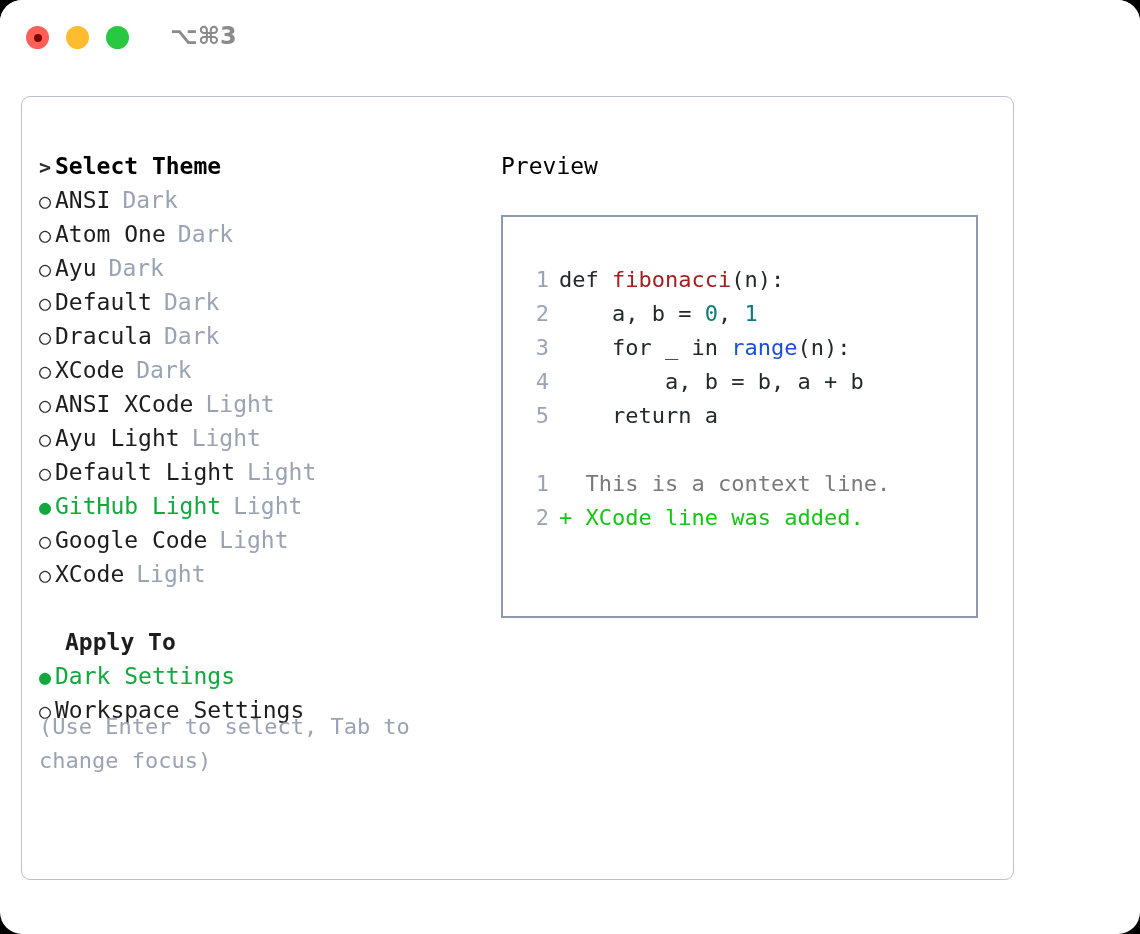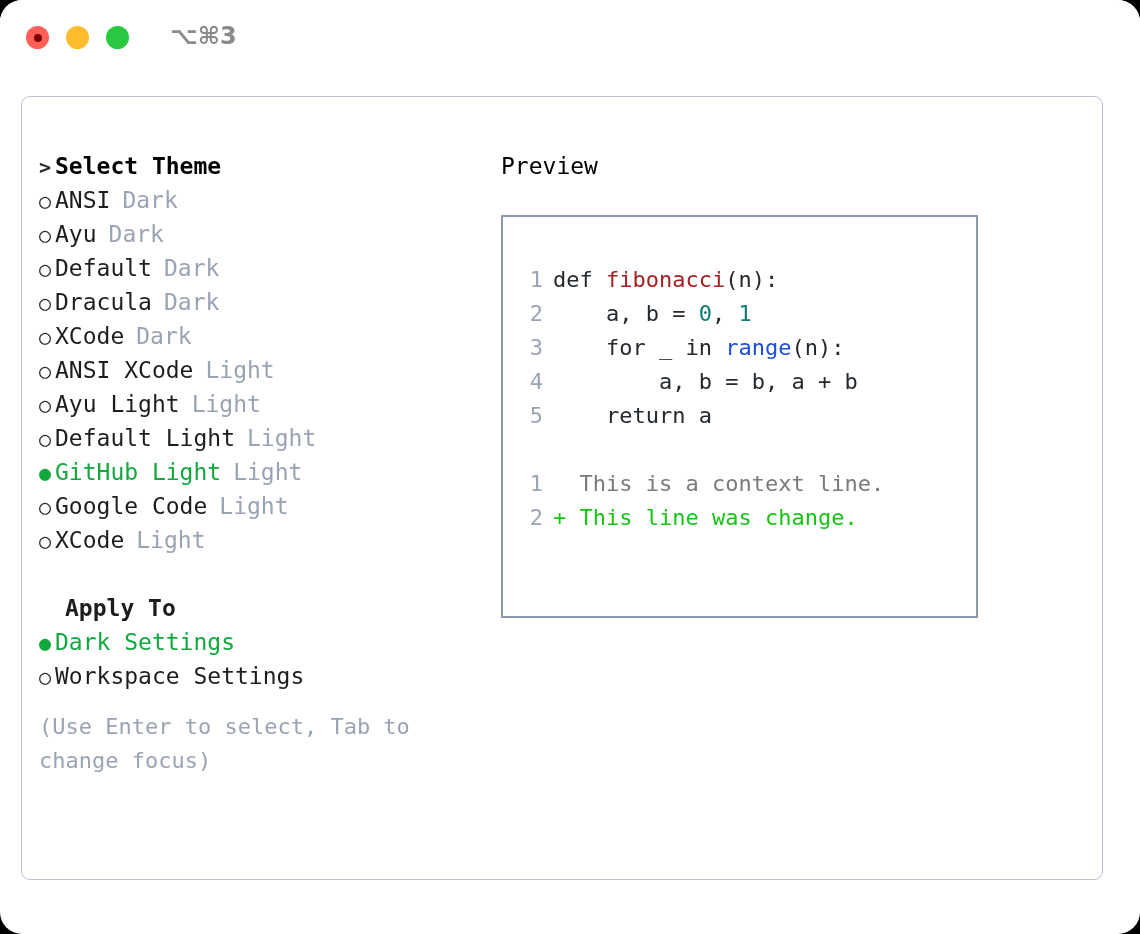--- a/index.html
+++ b/index.html
@@ -56,21 +56,21 @@
     font-weight: bold;
     color: #8a8a8a;
     letter-spacing: 0px;
     font-family: "DejaVu Sans", "Liberation Sans", sans-serif;
   }
 
   
   #panel {
     position: absolute;
     left: 21px; top: 96px;
-    width: 1082px; height: 784px;
+    width: 993px; height: 784px;
     border: 1.5px solid #b9c1ce;
     border-radius: 9px;
     background: #ffffff;
   }
 
   #columns {
     position: absolute;
     left: 0; top: 0;
     width: 100%; height: 100%;
   }
@@ -139,20 +139,21 @@
     border: 2px solid #8d99ad;
     background: #ffffff;
     padding: 46px 0 0 0;
   }
   .code-line {
     height: 34px;
     line-height: 34px;
     font-size: 22px;
     white-space: pre;
     color: #24292e;
+    padding-left: 6px;
   }
   .lineno {
     display: inline-block;
     width: 40px;
     text-align: right;
     color: #9aa4b5;
     margin-right: 10px;
   }
   .tok-fn   { color: #a41e22; }
   .tok-num  { color: #0b7b75; }
@@ -178,20 +179,21 @@
     <div id="shortcut">⌥⌘3</div>
   </div>
 
   <div id="panel">
     <div id="columns">
 
       <div id="left">
         <div id="theme-rows">
             <div class="row section-head"><span class="marker">&gt;</span><span class="label">Select Theme</span></div>
             <div class="row"><span class="marker ">○</span><span class="label">ANSI</span><span class="tag">Dark</span></div>
+            <div class="row"><span class="marker ">○</span><span class="label">Atom One</span><span class="tag">Dark</span></div>
             <div class="row"><span class="marker ">○</span><span class="label">Ayu</span><span class="tag">Dark</span></div>
             <div class="row"><span class="marker ">○</span><span class="label">Default</span><span class="tag">Dark</span></div>
             <div class="row"><span class="marker ">○</span><span class="label">Dracula</span><span class="tag">Dark</span></div>
             <div class="row"><span class="marker ">○</span><span class="label">XCode</span><span class="tag">Dark</span></div>
             <div class="row"><span class="marker ">○</span><span class="label">ANSI XCode</span><span class="tag">Light</span></div>
             <div class="row"><span class="marker ">○</span><span class="label">Ayu Light</span><span class="tag">Light</span></div>
             <div class="row"><span class="marker ">○</span><span class="label">Default Light</span><span class="tag">Light</span></div>
             <div class="row selected"><span class="marker bullet-on">●</span><span class="label">GitHub Light</span><span class="tag">Light</span></div>
             <div class="row"><span class="marker ">○</span><span class="label">Google Code</span><span class="tag">Light</span></div>
             <div class="row"><span class="marker ">○</span><span class="label">XCode</span><span class="tag">Light</span></div>
@@ -212,20 +214,20 @@
           <div id="code-rows">
               <div class="code-line"><span class="lineno">1</span><span class="">def&nbsp;</span><span class="tok-fn">fibonacci</span><span class="">(n):</span></div>
               <div class="code-line"><span class="lineno">2</span><span class="">&nbsp;&nbsp;&nbsp;&nbsp;a,&nbsp;b&nbsp;=&nbsp;</span><span class="tok-num">0</span><span class="">,&nbsp;</span><span class="tok-num">1</span></div>
               <div class="code-line"><span class="lineno">3</span><span class="">&nbsp;&nbsp;&nbsp;&nbsp;for&nbsp;_&nbsp;in&nbsp;</span><span class="tok-call">range</span><span class="">(n):</span></div>
               <div class="code-line"><span class="lineno">4</span><span class="">&nbsp;&nbsp;&nbsp;&nbsp;&nbsp;&nbsp;&nbsp;&nbsp;a,&nbsp;b&nbsp;=&nbsp;b,&nbsp;a&nbsp;+&nbsp;b</span></div>
               <div class="code-line"><span class="lineno">5</span><span class="">&nbsp;&nbsp;&nbsp;&nbsp;return&nbsp;a</span></div>
             </div>
           <div class="code-gap"></div>
           <div id="diff-rows">
               <div class="code-line"><span class="lineno">1</span><span class="diff-ctx">&nbsp;&nbsp;</span><span class="diff-ctx">This is a context line.</span></div>
-              <div class="code-line"><span class="lineno">2</span><span class="diff-add">+&nbsp;</span><span class="diff-add">This line was change.</span></div>
+              <div class="code-line"><span class="lineno">2</span><span class="diff-add">+&nbsp;</span><span class="diff-add">XCode line was added.</span></div>
             </div>
         </div>
       </div>
 
     </div>
   </div>
 </div>
 
 </body></html>

